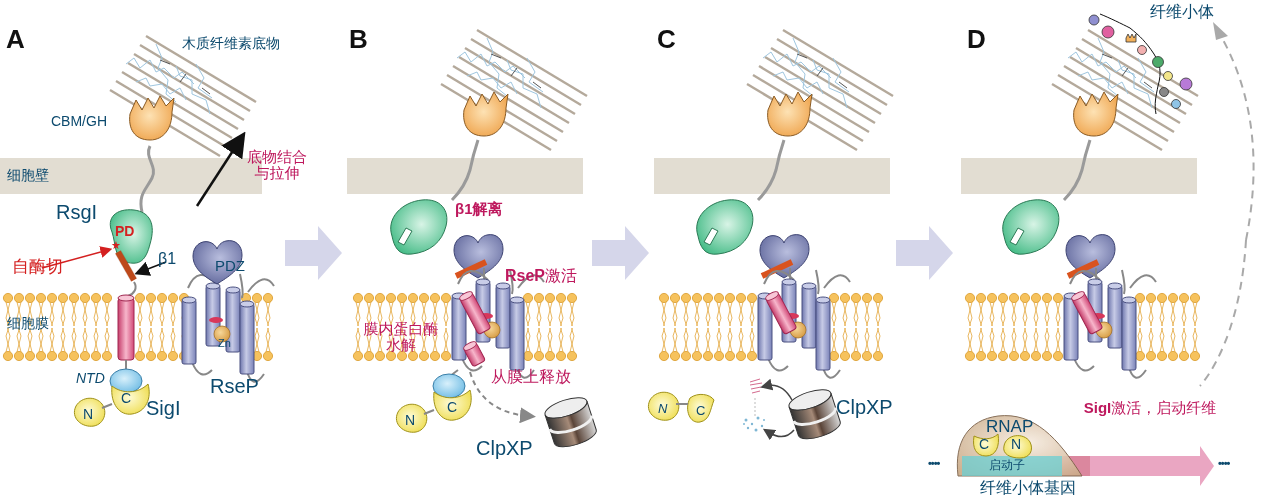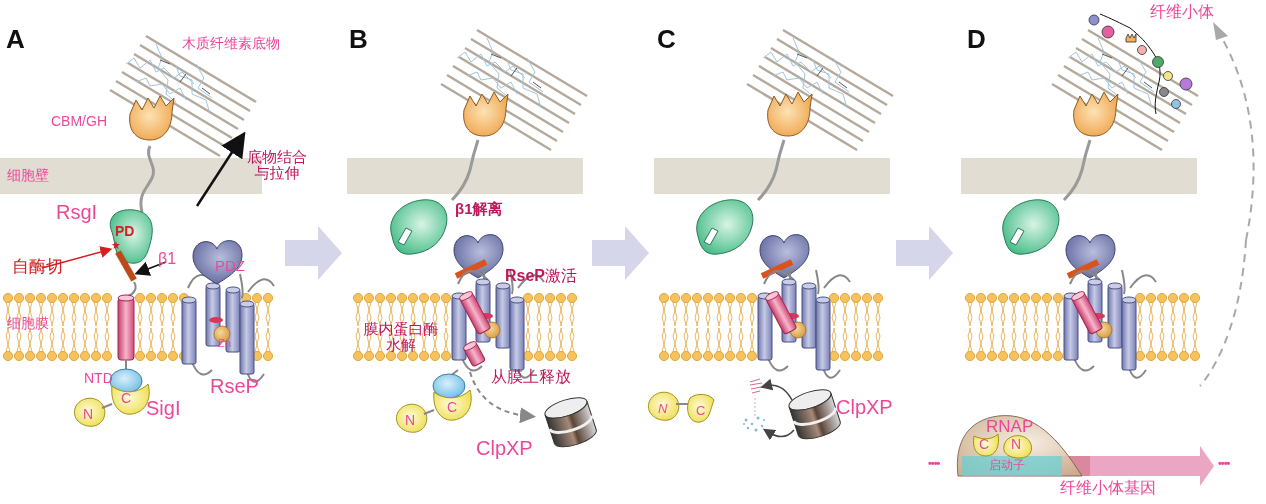--- a/index.html
+++ b/index.html
@@ -1,21 +1,21 @@
 <!DOCTYPE html>
 <html><head>
 <meta charset="utf-8">
 <style>
   html, body { margin: 0; padding: 0; background: #ffffff; }
   body { width: 1266px; height: 504px; position: relative; overflow: hidden;
          font-family: "DejaVu Sans", "Liberation Sans", sans-serif; }
   #stage { position: absolute; left: 0; top: 0; width: 1266px; height: 504px; }
   .lbl { position: absolute; white-space: nowrap; line-height: 1.05; }
   .panel-letter { font-family: "Liberation Sans", sans-serif; font-weight: bold; font-size: 26px; color: #111; }
-  .black { color: #ec4899; }
+  .black { color: #0c4a6e; }
   .blue { color: #be185d; }
   .red { color: #d42020; }
   .sans { font-family: "Liberation Sans", sans-serif; }
   .cn { font-family: "DejaVu Sans", sans-serif; }
   .center { text-align: center; }
   .bold { font-weight: bold; }
 </style>
 </head>
 <body>
 
@@ -382,21 +382,21 @@
 <div class="lbl cn black" style="left:182px;top:36px;font-size:14px;">木质纤维素底物</div>
 <div class="lbl sans black" style="left:51px;top:114px;font-size:14px;text-align:right;">CBM/GH</div>
 <div class="lbl cn black" style="left:7px;top:168px;font-size:14px;">细胞壁</div>
 <div class="lbl sans black" style="left:56px;top:202px;font-size:20px;">RsgI</div>
 <div class="lbl sans bold red" style="left:115px;top:224px;font-size:14px;">PD</div>
 <div class="lbl sans black" style="left:158px;top:251px;font-size:16px;">β1</div>
 <div class="lbl cn red" style="left:12px;top:258px;font-size:17px;">自酶切</div>
 <div class="lbl sans black" style="left:215px;top:258px;font-size:15px;">PDZ</div>
 <div class="lbl cn black" style="left:7px;top:316px;font-size:14px;">细胞膜</div>
 <div class="lbl sans black" style="left:218px;top:338px;font-size:11px;">Zn</div>
-<div class="lbl sans black" style="left:84px;top:371px;font-size:14px;">NTD</div>
+<div class="lbl sans black" style="left:76px;top:371px;font-size:14px;font-style:italic;">NTD</div>
 <div class="lbl sans black" style="left:83px;top:407px;font-size:14px;">N</div>
 <div class="lbl sans black" style="left:121px;top:391px;font-size:14px;">C</div>
 <div class="lbl sans black" style="left:146px;top:398px;font-size:20px;">SigI</div>
 <div class="lbl sans black" style="left:210px;top:376px;font-size:20px;">RseP</div>
 <div class="lbl cn blue center" style="left:243px;top:150px;font-size:15px;width:68px;">
   <div>底物结合</div>
   <div>与拉伸</div>
 </div>
 
 <div class="lbl blue" style="left:455px;top:201px;font-size:15px;"><span class="sans bold">β1解离</span></div>
@@ -414,17 +414,18 @@
 <div class="lbl sans black" style="left:696px;top:404px;font-size:13px;">C</div>
 <div class="lbl sans black" style="left:836px;top:397px;font-size:20px;">ClpXP</div>
 <div class="lbl blue center" style="left:680px;top:451px;font-size:16px;width:200px;">
 </div>
 
 <div class="lbl cn black" style="left:1150px;top:4px;font-size:16px;">纤维小体</div>
 <div class="lbl sans black" style="left:986px;top:418px;font-size:17px;">RNAP</div>
 <div class="lbl sans black" style="left:979px;top:437px;font-size:14px;">C</div>
 <div class="lbl sans black" style="left:1011px;top:437px;font-size:14px;">N</div>
 <div class="lbl cn black" style="left:989px;top:459px;font-size:12px;">启动子</div>
-<div class="lbl cn black" style="left:1060px;top:480px;font-size:16px;">纤维小体基因</div>
+<div class="lbl cn black" style="left:980px;top:480px;font-size:16px;">纤维小体基因</div>
 <div class="lbl sans black bold" style="left:928px;top:458px;font-size:11px;letter-spacing:-1px;">••••</div>
 <div class="lbl sans black bold" style="left:1218px;top:458px;font-size:11px;letter-spacing:-1px;">••••</div>
 <div class="lbl blue center" style="left:1050px;top:400px;font-size:15px;width:200px;">
+  <div><span class="sans bold">SigI</span><span class="cn">激活，启动纤维</span></div>
 </div>
 
 </body></html>

